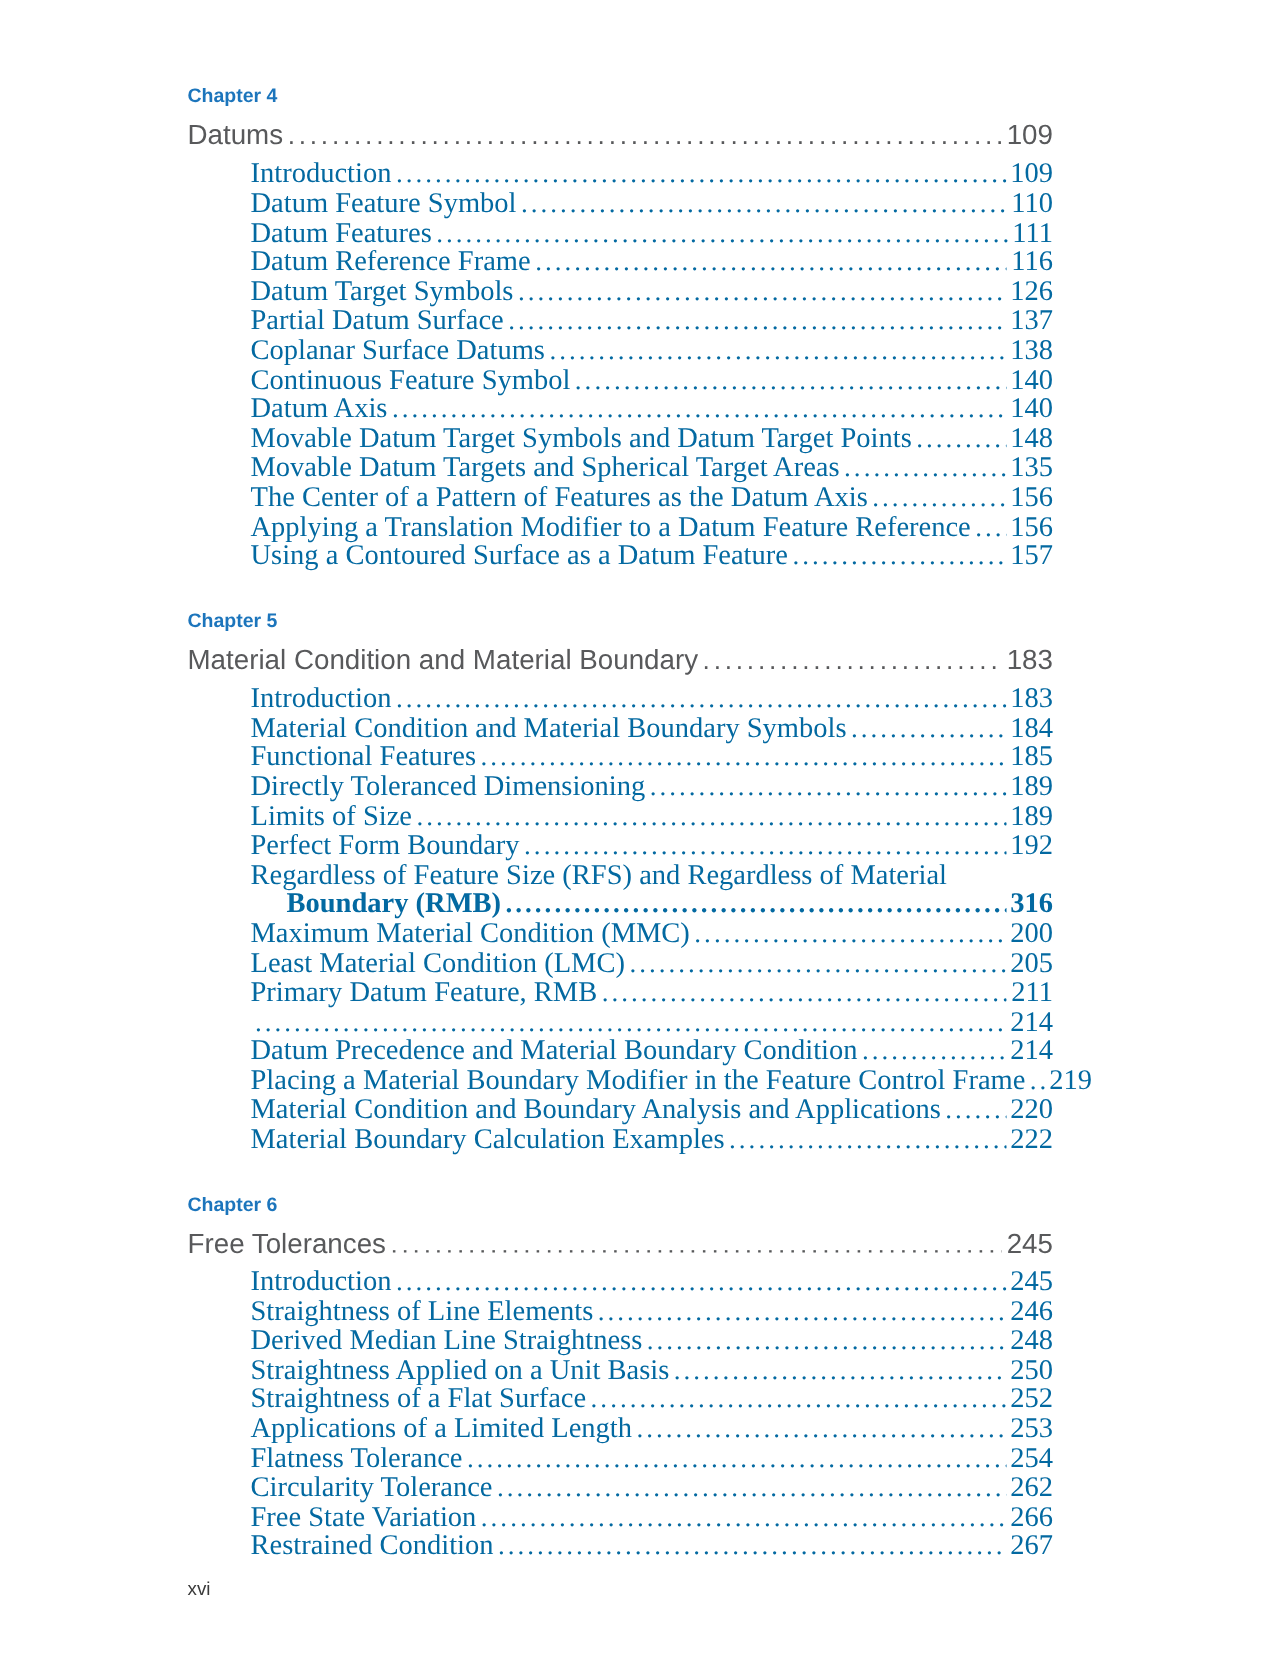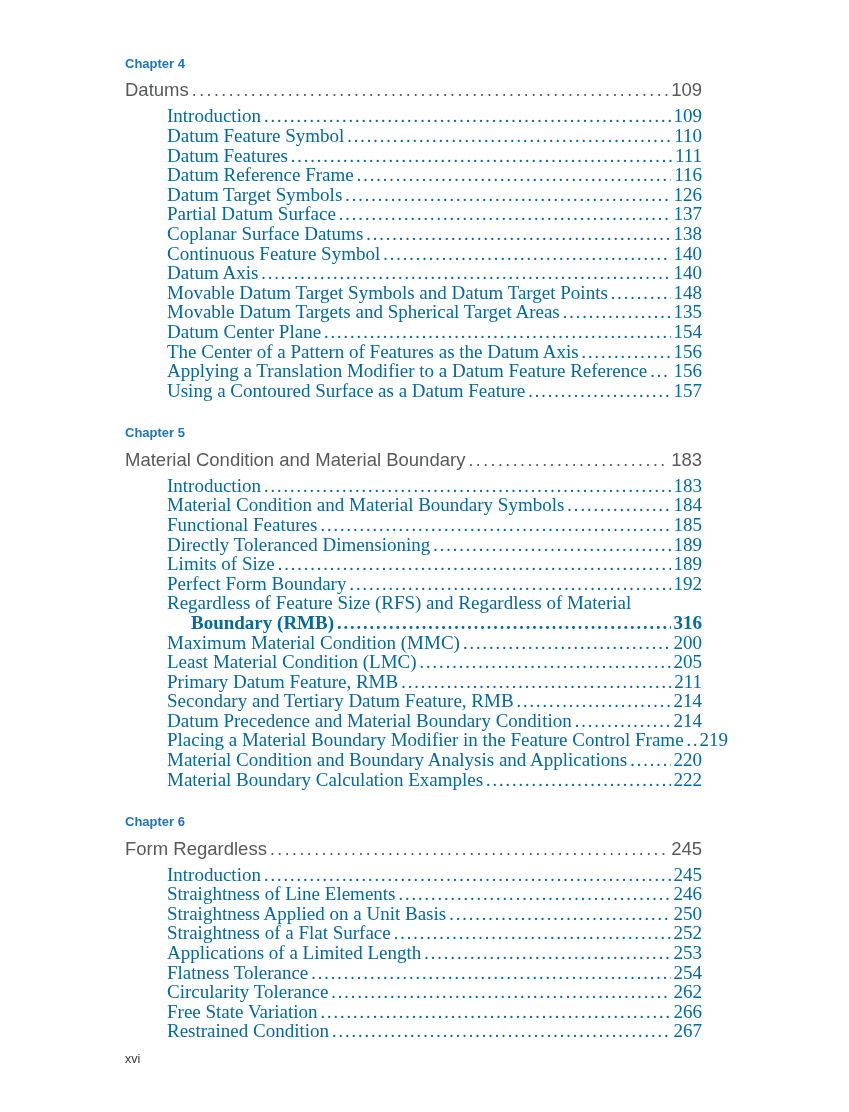--- a/index.html
+++ b/index.html
@@ -146,25 +146,20 @@
           <span class="entry-text">Movable Datum Target Symbols and Datum Target Points</span>
           <span class="leader"></span>
           <span class="page-num">148</span>
         </div>
         <div class="entry-row">
           <span class="entry-text">Movable Datum Targets and Spherical Target Areas</span>
           <span class="leader"></span>
           <span class="page-num">135</span>
         </div>
         <div class="entry-row">
-          <span class="entry-text">Datum Center Plane</span>
-          <span class="leader"></span>
-          <span class="page-num">154</span>
-        </div>
-        <div class="entry-row">
           <span class="entry-text">The Center of a Pattern of Features as the Datum Axis</span>
           <span class="leader"></span>
           <span class="page-num">156</span>
         </div>
         <div class="entry-row">
           <span class="entry-text">Applying a Translation Modifier to a Datum Feature Reference</span>
           <span class="leader"></span>
           <span class="page-num">156</span>
         </div>
         <div class="entry-row">
@@ -227,21 +222,20 @@
           <span class="entry-text">Least Material Condition (LMC)</span>
           <span class="leader"></span>
           <span class="page-num">205</span>
         </div>
         <div class="entry-row">
           <span class="entry-text">Primary Datum Feature, RMB</span>
           <span class="leader"></span>
           <span class="page-num">211</span>
         </div>
         <div class="entry-row">
-          <span class="entry-text">Secondary and Tertiary Datum Feature, RMB</span>
           <span class="leader"></span>
           <span class="page-num">214</span>
         </div>
         <div class="entry-row">
           <span class="entry-text">Datum Precedence and Material Boundary Condition</span>
           <span class="leader"></span>
           <span class="page-num">214</span>
         </div>
         <div class="entry-row">
           <span class="entry-text">Placing a Material Boundary Modifier in the Feature Control Frame</span>
@@ -255,33 +249,38 @@
         </div>
         <div class="entry-row">
           <span class="entry-text">Material Boundary Calculation Examples</span>
           <span class="leader"></span>
           <span class="page-num">222</span>
         </div>
       </section>
       <section class="chapter">
         <h2 class="chapter-label">Chapter 6</h2>
         <div class="chapter-title-row">
-          <span class="title-text">Form Regardless</span>
+          <span class="title-text">Free Tolerances</span>
           <span class="leader title-leader"></span>
           <span class="page-num">245</span>
         </div>
         <div class="entry-row">
           <span class="entry-text">Introduction</span>
           <span class="leader"></span>
           <span class="page-num">245</span>
         </div>
         <div class="entry-row">
           <span class="entry-text">Straightness of Line Elements</span>
           <span class="leader"></span>
           <span class="page-num">246</span>
+        </div>
+        <div class="entry-row">
+          <span class="entry-text">Derived Median Line Straightness</span>
+          <span class="leader"></span>
+          <span class="page-num">248</span>
         </div>
         <div class="entry-row">
           <span class="entry-text">Straightness Applied on a Unit Basis</span>
           <span class="leader"></span>
           <span class="page-num">250</span>
         </div>
         <div class="entry-row">
           <span class="entry-text">Straightness of a Flat Surface</span>
           <span class="leader"></span>
           <span class="page-num">252</span>

